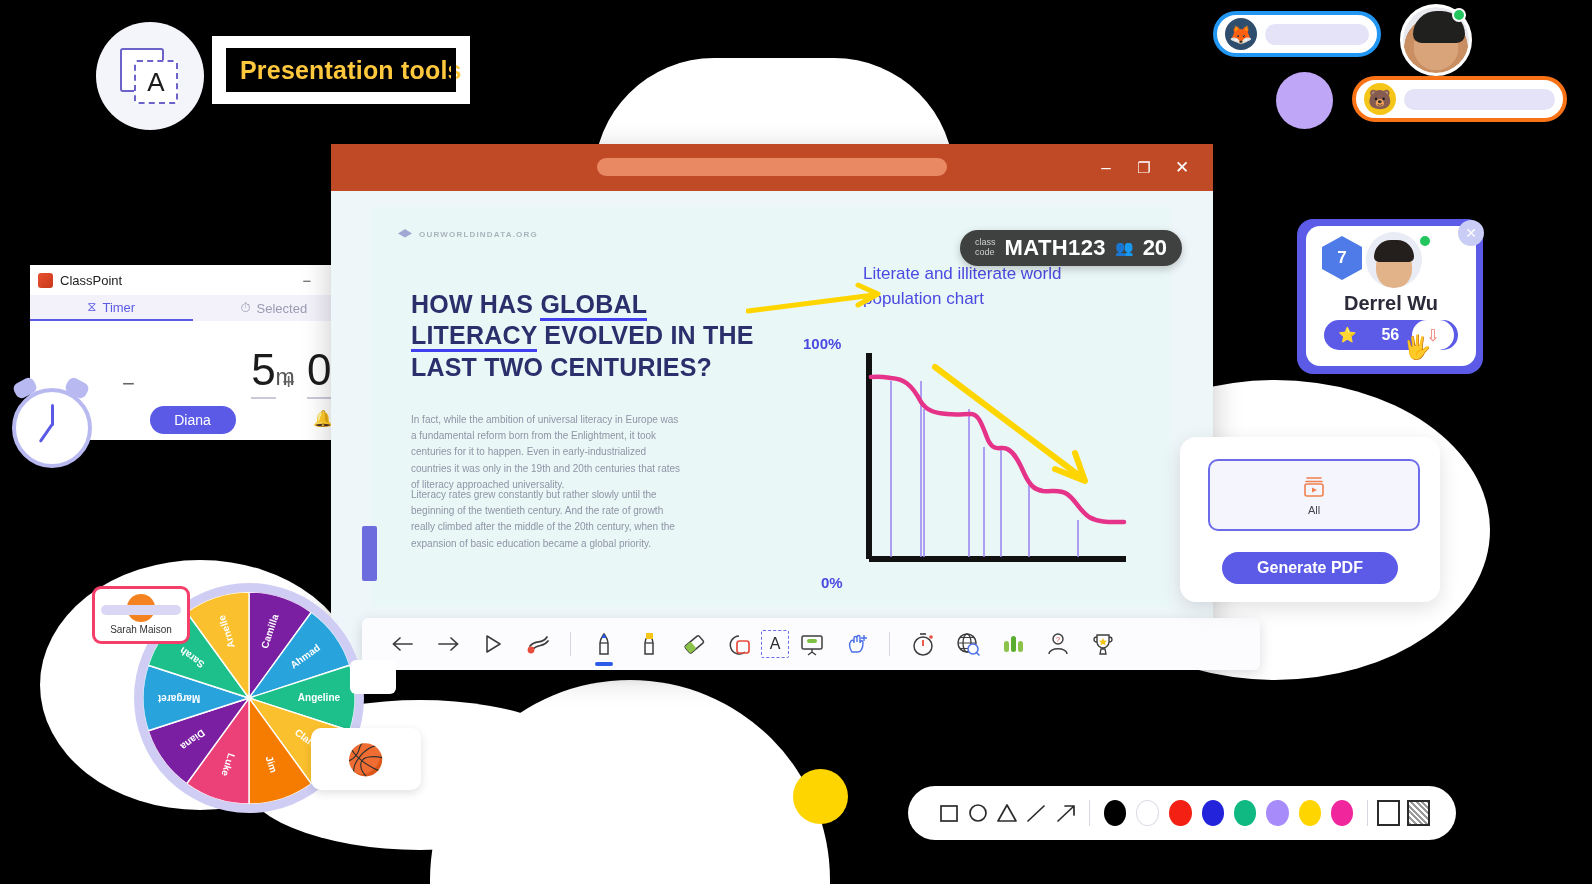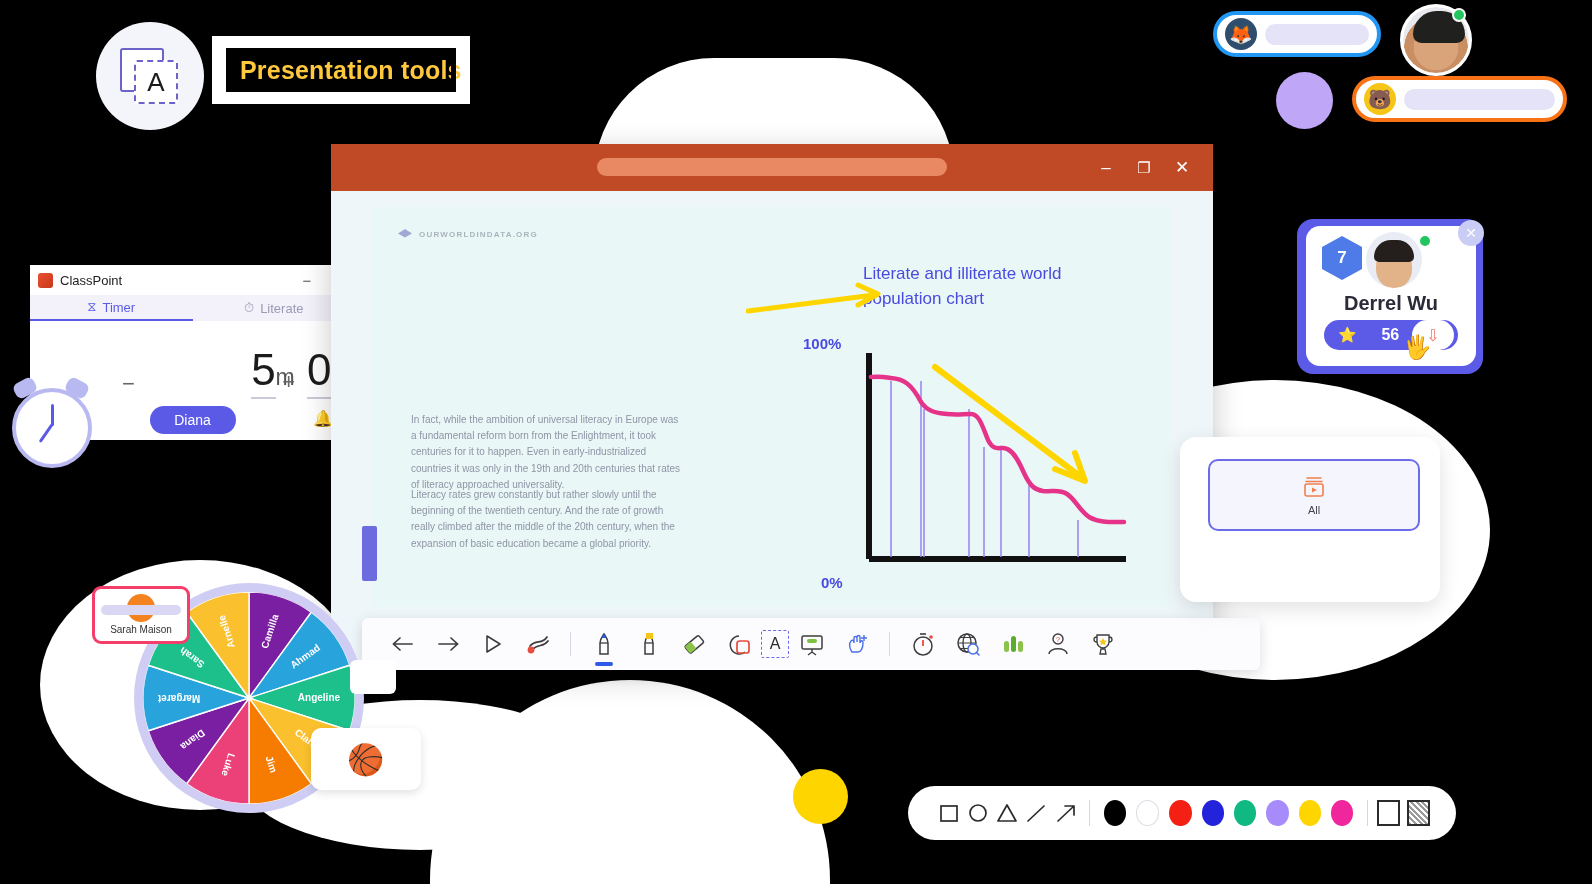--- a/index.html
+++ b/index.html
@@ -375,21 +375,21 @@
       <span class="cp-min">−</span>
       <span class="cp-close">✕</span>
     </div>
     <div class="cp-tabs">
       <div class="cp-tab active">
         <span>⧖</span>
         <span>Timer</span>
       </div>
       <div class="cp-tab">
         <span>⏱</span>
-        <span>Literate</span>
+        <span>Selected</span>
       </div>
     </div>
     <div class="cp-body">
       <div class="cp-minus">−</div>
       <div class="cp-time">
         <u>5</u><span class="u">m</span>
         <u>0</u><span class="u">s</span>
       </div>
       <div class="cp-plus">+</div>
       <div class="cp-start">Diana</div>
@@ -412,20 +412,23 @@
       <div class="wbtn sq">❐</div>
       <div class="wbtn">✕</div>
     </div>
 
     <div class="slide">
       <div class="owid">
         <div class="owid-mark"></div>
         <span class="owid-text">OURWORLDINDATA.ORG</span>
       </div>
 
+      <div class="slide-h1">
+        HOW HAS <span class="ul">GLOBAL<br>LITERACY</span> EVOLVED IN THE LAST TWO CENTURIES?
+      </div>
 
       <div class="slide-p p1">In fact, while the ambition of universal literacy in Europe was a fundamental reform born from the Enlightment, it took centuries for it to happen. Even in early-industrialized countries it was only in the 19th and 20th centuries that rates of literacy approached universality.</div>
       <div class="slide-p p2">Literacy rates grew constantly but rather slowly until the beginning of the twentieth century. And the rate of growth really climbed after the middle of the 20th century, when the expansion of basic education became a global priority.</div>
 
       <div class="chart-title">Literate and illiterate world population chart</div>
 
       <svg style="position:absolute;left:375px;top:74px;" width="150" height="40">
         <path d="M2,30 L128,14" stroke="#FFD500" stroke-width="5" fill="none" stroke-linecap="round"></path>
         <path d="M112,4 L132,13 L112,24" stroke="#FFD500" stroke-width="5" fill="none" stroke-linecap="round" stroke-linejoin="round"></path>
       </svg>
@@ -458,20 +461,29 @@
         <svg style="position:absolute;left:108px;top:12px;" width="190" height="150">
           <path d="M6,8 L152,118" stroke="#FFD500" stroke-width="6" fill="none" stroke-linecap="round"></path>
           <path d="M126,110 L156,122 L146,94" stroke="#FFD500" stroke-width="6" fill="none" stroke-linecap="round" stroke-linejoin="round"></path>
         </svg>
       </div>
     </div>
   </div>
 
   <div class="purple-scroll"></div>
 
+  <div class="classcode">
+    <div>
+      <div class="cc-lbl">class</div>
+      <div class="cc-lbl">code</div>
+    </div>
+    <span class="cc-code">MATH123</span>
+    <span class="cc-people">👥</span>
+    <span class="cc-count">20</span>
+  </div>
 
   <div class="toolbar">
     <div class="tb-item">
       <svg width="26" height="20">
           <path d="M22,10 L4,10 M10,4 L3.5,10 L10,16" stroke="#3d3d3d" stroke-width="1.7" fill="none" stroke-linecap="round"></path>
         </svg>
     </div>
     <div class="tb-item">
       <svg width="26" height="20">
           <path d="M4,10 L22,10 M16,4 L22.5,10 L16,16" stroke="#3d3d3d" stroke-width="1.7" fill="none" stroke-linecap="round"></path>
@@ -599,20 +611,21 @@
     <div class="pdf-opts">
       <div class="pdf-opt active">
         <svg width="26" height="24">
           <path d="M6,4 L20,4 M5,7.5 L21,7.5" stroke="#F0804F" stroke-width="1.6" stroke-linecap="round"></path>
           <rect x="4" y="10" width="18" height="12" rx="2" stroke="#F0804F" stroke-width="1.6" fill="none"></rect>
           <path d="M11,13.5 L16,16 L11,18.5 Z" fill="#F0804F"></path>
         </svg>
         <span class="pdf-opt-label">All</span>
       </div>
     </div>
+    <div class="pdf-gen">Generate PDF</div>
   </div>
 
   <div class="wheel-wrap">
     <div class="wheel-ring"></div>
     <div class="wheel" id="wheel"><svg width="212" height="212">
           <path d="M106,106 L106,0 A106,106 0 0,1 168.30523674300215,20.244198596255572 Z" fill="#7B1FA2" stroke="#ffffff" stroke-width="1.4"></path>
           <text x="127.61882892647132" y="39.46408611999105" fill="#ffffff" font-size="10" font-weight="600" text-anchor="middle" dominant-baseline="middle" font-family="Liberation Sans, sans-serif" transform="rotate(-72 127.61882892647132 39.46408611999105)">Camilla</text>
           <path d="M106,106 L168.30523674300215,20.244198596255572 A106,106 0 0,1 206.8119907272863,73.24419859625559 Z" fill="#29A3DC" stroke="#ffffff" stroke-width="1.4"></path>
           <text x="162.59882892647133" y="64.87854374961857" fill="#ffffff" font-size="10" font-weight="600" text-anchor="middle" dominant-baseline="middle" font-family="Liberation Sans, sans-serif" transform="rotate(-36 162.59882892647133 64.87854374961857)">Ahmad</text>
           <path d="M106,106 L206.8119907272863,73.24419859625559 A106,106 0 0,1 206.8119907272863,138.7558014037444 Z" fill="#1DC08B" stroke="#ffffff" stroke-width="1.4"></path>

